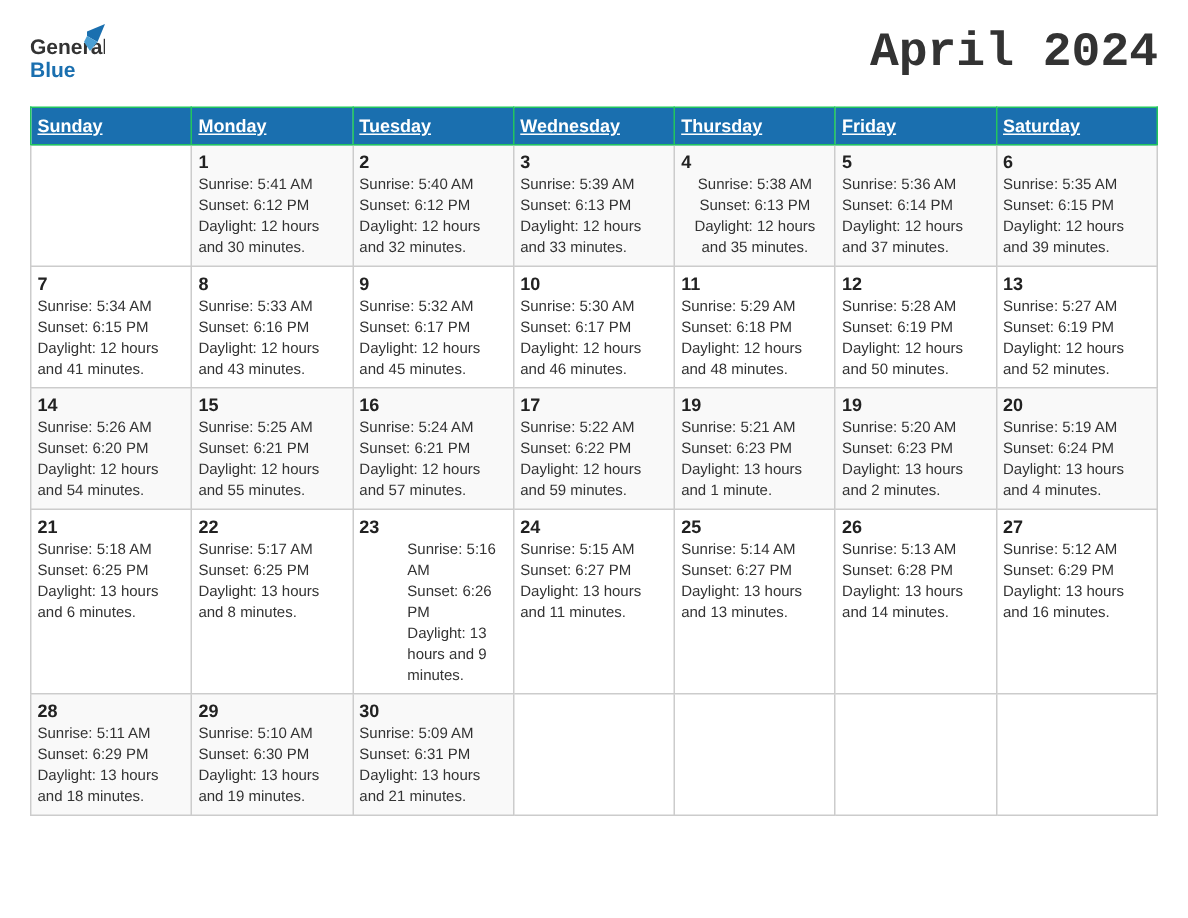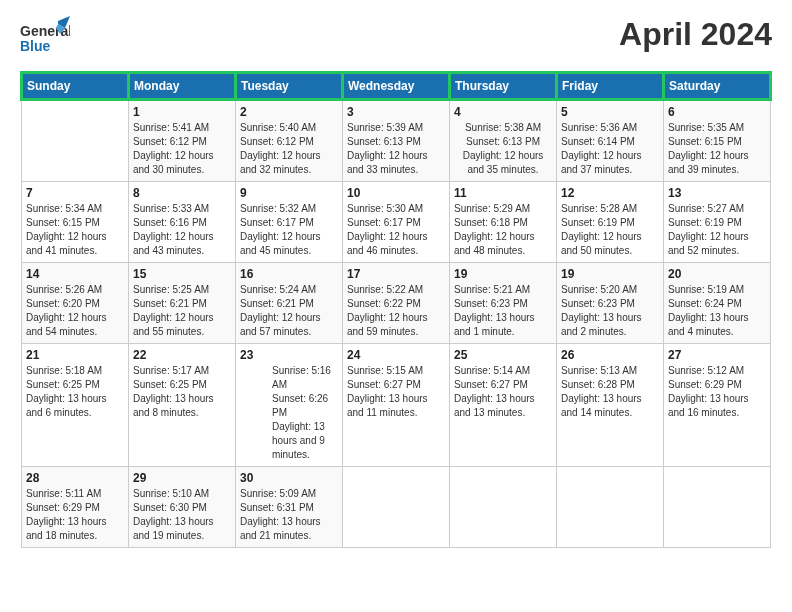--- a/index.html
+++ b/index.html
@@ -25,20 +25,21 @@
       flex-direction: column;
       align-items: flex-start;
     }
     .logo-line {
       display: flex;
       align-items: center;
       gap: 2px;
     }
     .title-block {
       text-align: left;
+      font-family: Liberation Mono, monospace;
     }
     .title-block h1 {
       font-size: 32px;
       font-weight: bold;
       color: #333;
     }
     .title-block h2 {
       font-size: 14px;
       color: #555;
       font-weight: normal;
@@ -48,21 +49,22 @@
       border-collapse: collapse;
       font-size: 11px;
     }
     .calendar thead tr th {
       background-color: #1a6faf;
       color: #fff;
       padding: 5px 4px;
       text-align: left;
       font-size: 12px;
       font-weight: bold;
-      border: 3px solid #22c55e;
+      border: 1px solid #22c55e;
+      text-decoration: underline;
     }
     .calendar tbody tr td {
       border: 1px solid #ccc;
       vertical-align: top;
       padding: 4px 4px;
       width: 14.28%;
       height: 80px;
       background: #fff;
     }
     .calendar tbody tr:nth-child(odd) td {

